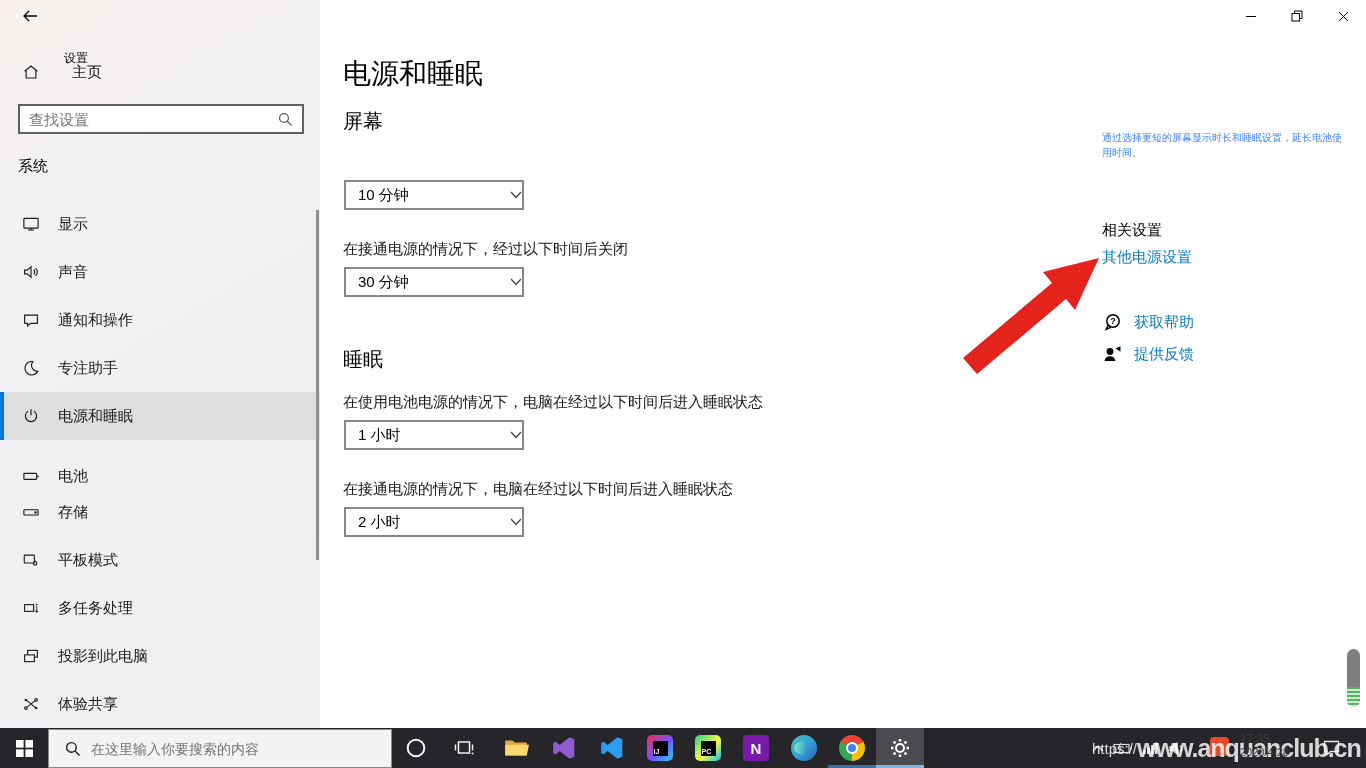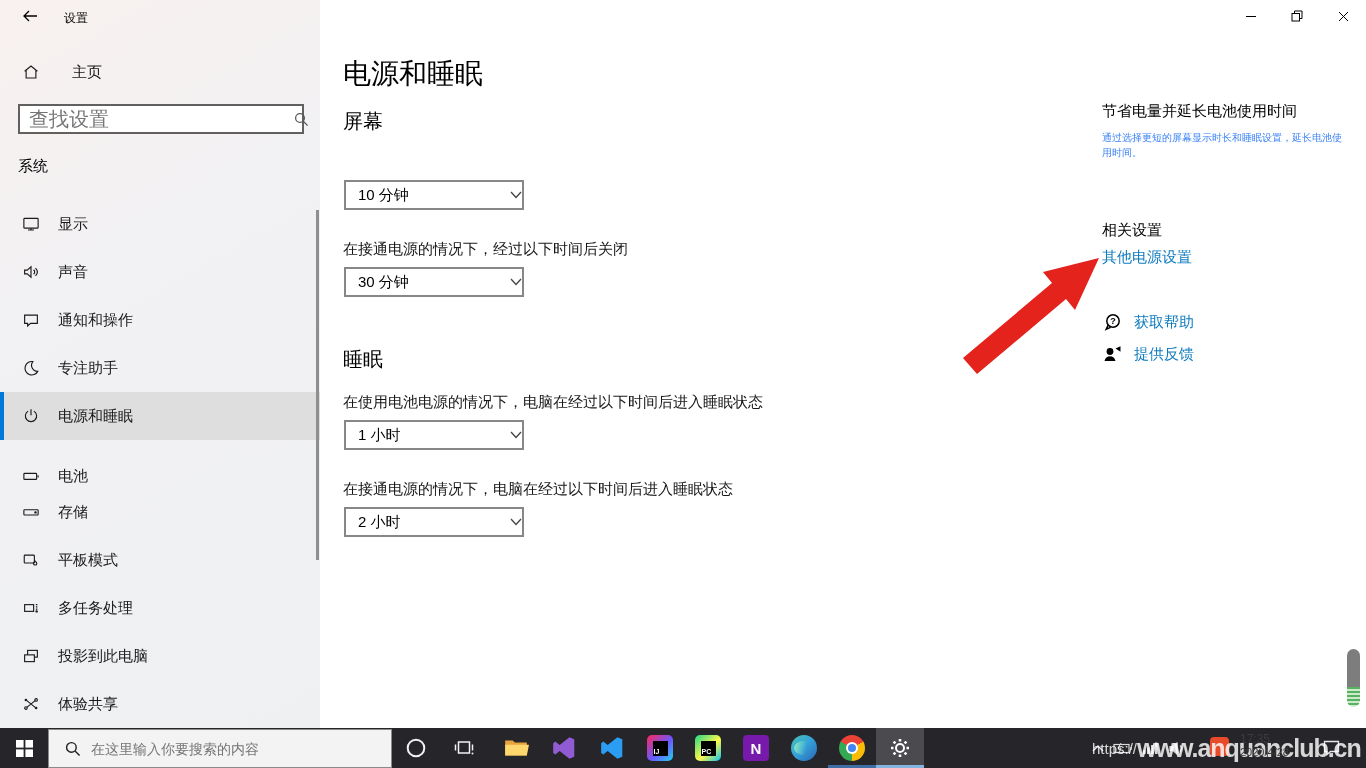--- a/index.html
+++ b/index.html
@@ -5,29 +5,29 @@
   * { margin:0; padding:0; box-sizing:border-box; }
   html,body { width:1366px; height:768px; }
   body { font-family:"Liberation Sans","DejaVu Sans",sans-serif; color:#111; }
   .screen { position:relative; width:1366px; height:768px; overflow:hidden; background:#fff; }
   .abs { position:absolute; }
 
   
   .window { position:absolute; left:0; top:0; width:1366px; height:728px; background:#fff; }
   .sidebar { position:absolute; left:0; top:0; width:320px; height:728px;
              background:linear-gradient(150deg,#f8f1ef 0%,#f2f1f3 35%,#eef0f2 100%); }
-  .titlebar-title { font-size:12px; color:#000; }
+  .titlebar-title { font-size:12px; color:#000;margin-top:40px; }
   .winctl { width:46px; height:32px; display:flex; align-items:center; justify-content:center; }
 
   
   .home-row { position:absolute; left:0; top:58px; width:320px; height:28px; display:flex; align-items:center; }
   .home-row .lbl { font-size:15px; margin-left:14px; }
   .search-box { position:absolute; left:18px; top:104px; width:286px; height:30px; background:#fff;
                 border:2px solid #61605f; display:flex; align-items:center; }
-  .search-box input { flex:1; border:0; outline:none; background:transparent; font-size:20px; color:#333;
+  .search-box input { flex:1; border:0; outline:none; background:transparent; font-size:15px; color:#333;
                       padding-left:9px; font-family:inherit; }
   .section-label { position:absolute; left:18px; top:157px; font-size:15px; font-weight:normal; color:#000; }
   .side-item { position:absolute; left:0; width:320px; height:48px; display:flex; align-items:center; cursor:default; }
   .side-item .sicon { position:absolute; left:22px; width:18px; height:18px; display:flex; align-items:center; }
   .side-item .slabel { position:absolute; left:58px; font-size:15px; color:#1a1a1a; }
   .side-item.selected { background:#dedede; }
   .accent-bar { position:absolute; left:0; top:0; width:4px; height:48px; background:#0078d7; }
   .side-scroll { position:absolute; left:316px; top:210px; width:3px; height:350px; background:#8f8f8f; }
 
   
@@ -296,21 +296,20 @@
     <div class="field-label" style="top:480px">在接通电源的情况下，电脑在经过以下时间后进入睡眠状态</div>
     <div class="dropdown" style="top:507px">
       <span class="dd-value">2 小时</span>
       <span>
         <svg width="12" height="8" viewBox="0 0 12 8" fill="none" stroke="#444" stroke-width="1.3">
             <path d="M1 1l5 5.5L11 1"></path>
           </svg>
       </span>
     </div>
 
-    <div class="rp rp-title" style="top:102px">节省电量并延长电池使用时间</div>
     <div class="rp rp-body" style="top:130px">通过选择更短的屏幕显示时长和睡眠设置，延长电池使用时间。</div>
     <div class="rp rp-title" style="top:221px">相关设置</div>
     <div class="rp link" style="top:248px">其他电源设置</div>
 
     <div class="help-row" style="top:312px">
       <span class="hicon">
         <svg width="22" height="20" viewBox="0 0 22 20">
           <circle cx="11" cy="9" r="6.2" fill="none" stroke="#000" stroke-width="1.5"></circle>
           <path d="M6.2 13.2 4.2 17.2l4.4-1.8" fill="none" stroke="#000" stroke-width="1.5"></path>
           <text x="11" y="12" font-size="9" font-weight="bold" text-anchor="middle" fill="#000">?</text>

